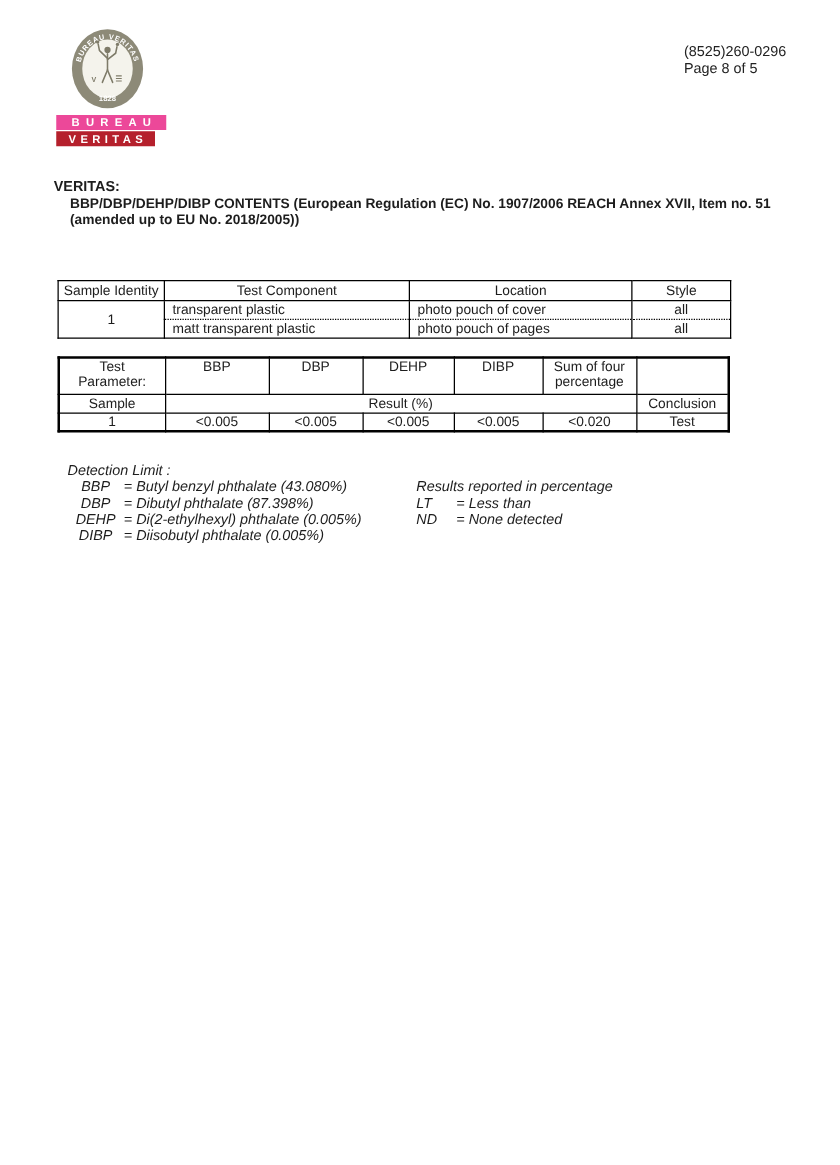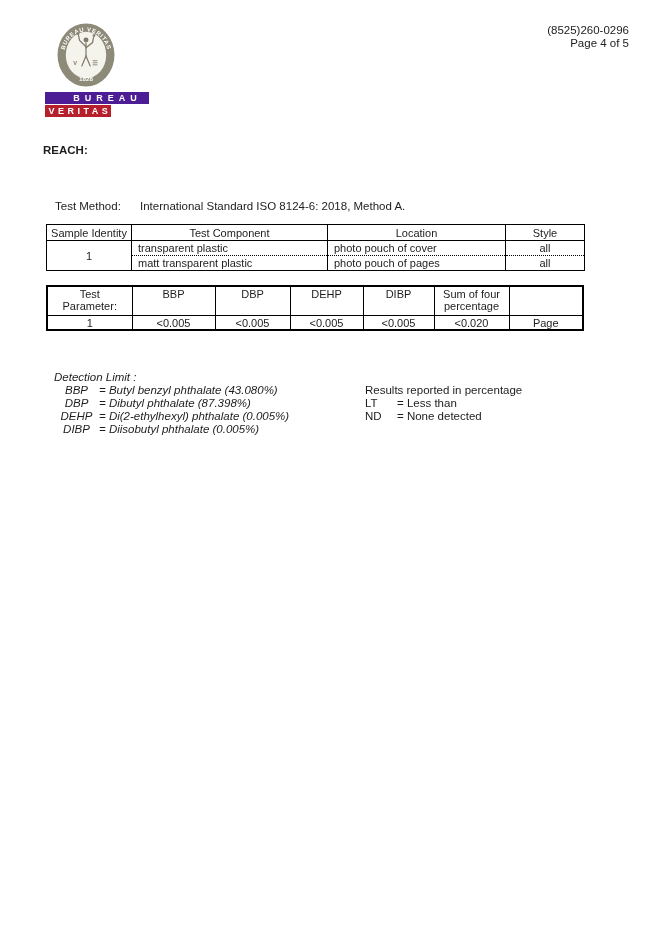--- a/index.html
+++ b/index.html
@@ -13,26 +13,26 @@
   }
 
   
   .logo { position:absolute; left:45px; top:22px; width:88px; }
   .seal { display:block; width:58px; height:66px; margin:0 0 4px 12px; }
   .bar {
     height:12px; line-height:12px;
     color:#ffffff; font-weight:bold; font-size:9px;
     text-align:center; white-space:nowrap; overflow:hidden;
   }
-  .bar-bureau  { width:88px; background:#4c1d95; letter-spacing:5px;  text-indent:5px;  margin-bottom:1px;padding-left:16px; }
-  .bar-veritas { width:66px; background:#b5202c; letter-spacing:3.5px; text-indent:3.5px; }
+  .bar-bureau  { width:88px; background:#ec4899; letter-spacing:5px;  text-indent:5px;  margin-bottom:1px; }
+  .bar-veritas { width:79px; background:#b5202c; letter-spacing:3.5px; text-indent:3.5px; }
 
   .ref {
-    position:absolute; top:24px; right:43px;
-    text-align:right; font-size:11.5px; line-height:13px; color:#222;
+    position:absolute; top:36px; right:43px;
+    font-size:11.5px; line-height:13px; color:#222;
   }
 
   
   .result-label { position:absolute; left:43px; top:144px; font-size:11.5px; font-weight:bold; }
   .result-title { position:absolute; left:56px; top:157px; font-size:11px; font-weight:bold; line-height:13px; white-space:nowrap; }
   .test-method  { position:absolute; left:55px; top:200px; font-size:11.5px; white-space:nowrap; }
   .test-method .tm-label { display:inline-block; width:85px; }
 
   
   table { border-collapse:collapse; table-layout:fixed; font-size:11px; color:#1d1d1d; }
@@ -54,21 +54,21 @@
 
   
   .notes {
     position:absolute; left:54px; top:371px;
     font-size:11.5px; font-style:italic; line-height:13px; color:#1d1d1d;text-align:center;
   }
   .note-row { display:flex; white-space:nowrap; }
   .abbr  { display:inline-block; width:45px; }
   .remarks {
     position:absolute; left:333px; top:384px;
-    font-size:11.5px; line-height:13px; color:#1d1d1d;margin-left:32px;
+    font-size:11.5px; font-style:italic; line-height:13px; color:#1d1d1d;
   }
   .abbr2 { display:inline-block; width:32px; }
 </style>
 </head>
 <body>
 
 <div class="page">
 
   <div class="logo">
     <svg class="seal" viewBox="0 0 56 62">
@@ -95,26 +95,27 @@
           <path d="M34.5 40.5 h4.5"></path>
       </g>
       <text x="28" y="56" font-size="6" font-weight="bold" fill="#ffffff" text-anchor="middle">1828</text>
     </svg>
     <div class="bar bar-bureau">BUREAU</div>
     <div class="bar bar-veritas">VERITAS</div>
   </div>
 
   <div class="ref">
     <div>(8525)260-0296</div>
-    <div>Page 4 of 5</div>
-  </div>
-
-  <div class="result-label">REACH:</div>
-  <div class="test-method">
-    <span class="tm-label">Test Method:</span><span>International Standard ISO 8124-6: 2018, Method A.</span>
+    <div>Page 8 of 5</div>
+  </div>
+
+  <div class="result-label">VERITAS:</div>
+  <div class="result-title">
+    <div>BBP/DBP/DEHP/DIBP CONTENTS (European Regulation (EC) No. 1907/2006 REACH Annex XVII, Item no. 51</div>
+    <div>(amended up to EU No. 2018/2005))</div>
   </div>
 
   <table class="sample-table">
     <colgroup>
         <col style="width:85px">
         <col style="width:196px">
         <col style="width:178px">
         <col style="width:79px">
       </colgroup>
     <tbody>
@@ -151,28 +152,33 @@
     <tbody>
         <tr class="head">
       <td>Test Parameter:</td>
       <td>BBP</td>
       <td>DBP</td>
       <td>DEHP</td>
       <td>DIBP</td>
       <td>Sum of four percentage</td>
       <td></td>
     </tr>
+    <tr class="samp">
+      <td>Sample</td>
+      <td colspan="5">Result (%)</td>
+      <td>Conclusion</td>
+    </tr>
     <tr>
       <td>1</td>
       <td>&lt;0.005</td>
       <td>&lt;0.005</td>
       <td>&lt;0.005</td>
       <td>&lt;0.005</td>
       <td>&lt;0.020</td>
-      <td>Page</td>
+      <td>Test</td>
     </tr>
   </tbody>
     </table>
 
   <div class="notes">
     <div class="note-row">Detection Limit :</div>
     <div class="note-row">
       <span class="abbr">BBP</span>
         <span>= Butyl benzyl phthalate (43.080%)</span>
     </div>

